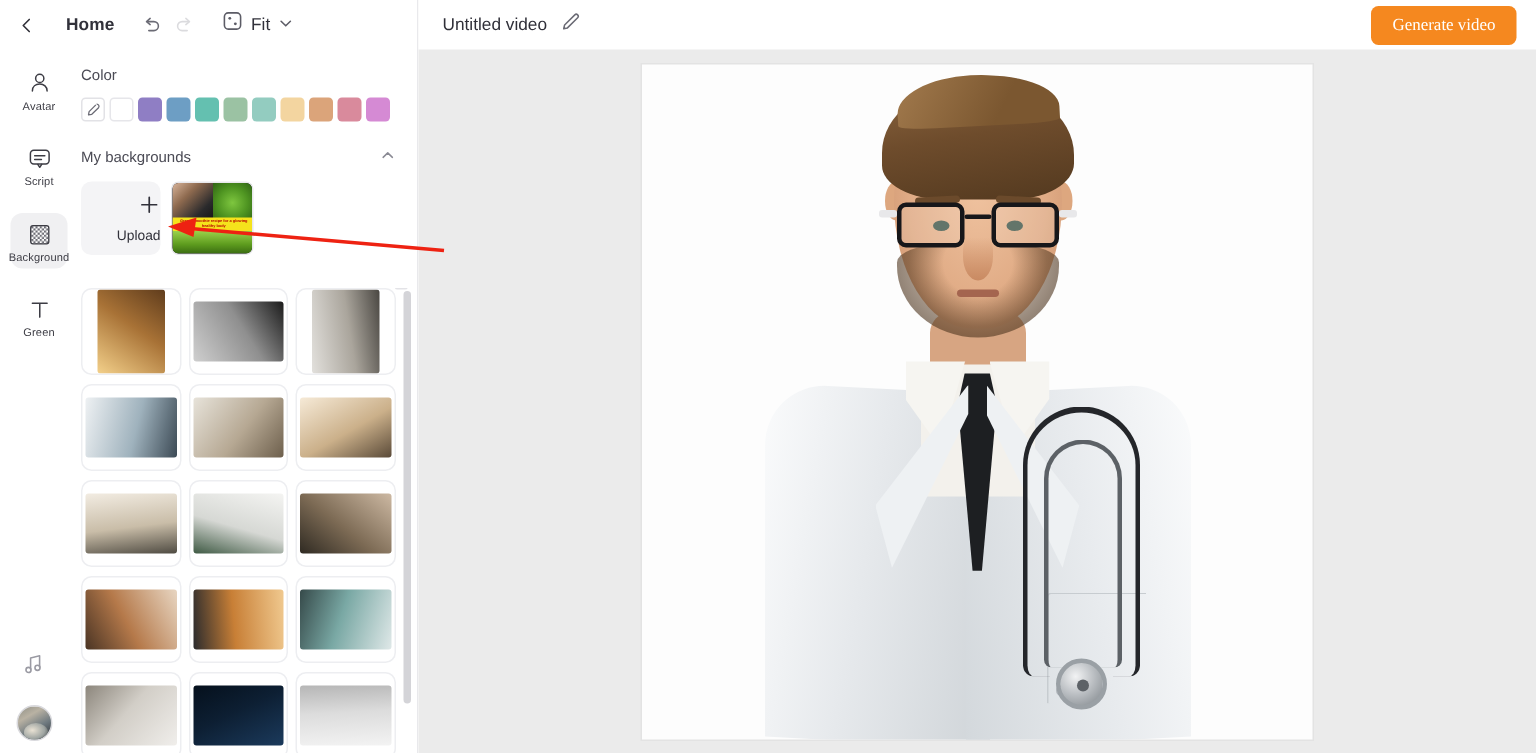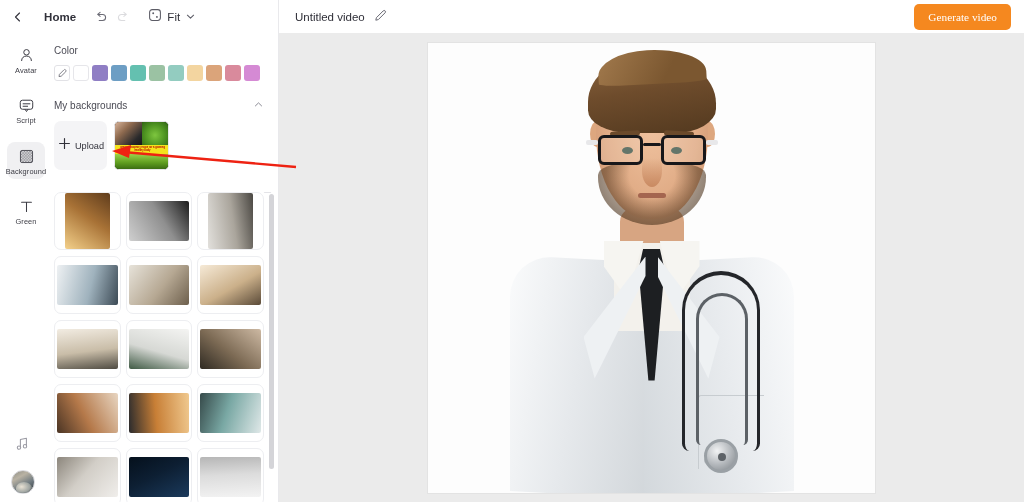--- a/index.html
+++ b/index.html
@@ -72,21 +72,21 @@
 
   .sec-head {
     display: flex; align-items: center; justify-content: space-between;
     padding: 0 14px 0 9px; cursor: pointer; height: 16px;
   }
   .sec-head .sec-title { padding-left: 0; }
 
   .mybg-row { display: flex; gap: 7px; padding: 8px 0 0 9px; align-items: flex-start; }
   .upload-tile {
     width: 53px; height: 49px; border-radius: 7px; background: #f4f4f6;
-    display: flex; flex-direction: row; align-items: center; justify-content: center;
+    display: flex; flex-direction: column; align-items: flex-end; justify-content: center;
     gap: 3px; cursor: pointer;
   }
   .upload-label { font-size: 9.2px; color: #31313a; }
   .bg-thumb {
     width: 55px; height: 49px; border-radius: 5px; overflow: hidden; cursor: pointer;
     position: relative; border: 1px solid #e8e8ec; background: #111;
   }
   .bt-q1 { position:absolute; left:0; top:0; width:50%; height:52%;
     background: linear-gradient(135deg,#d8b49a 0%,#8e6a4f 35%,#2a2a2c 75%,#161617 100%); }
   .bt-q2 { position:absolute; right:0; top:0; width:50%; height:52%;

